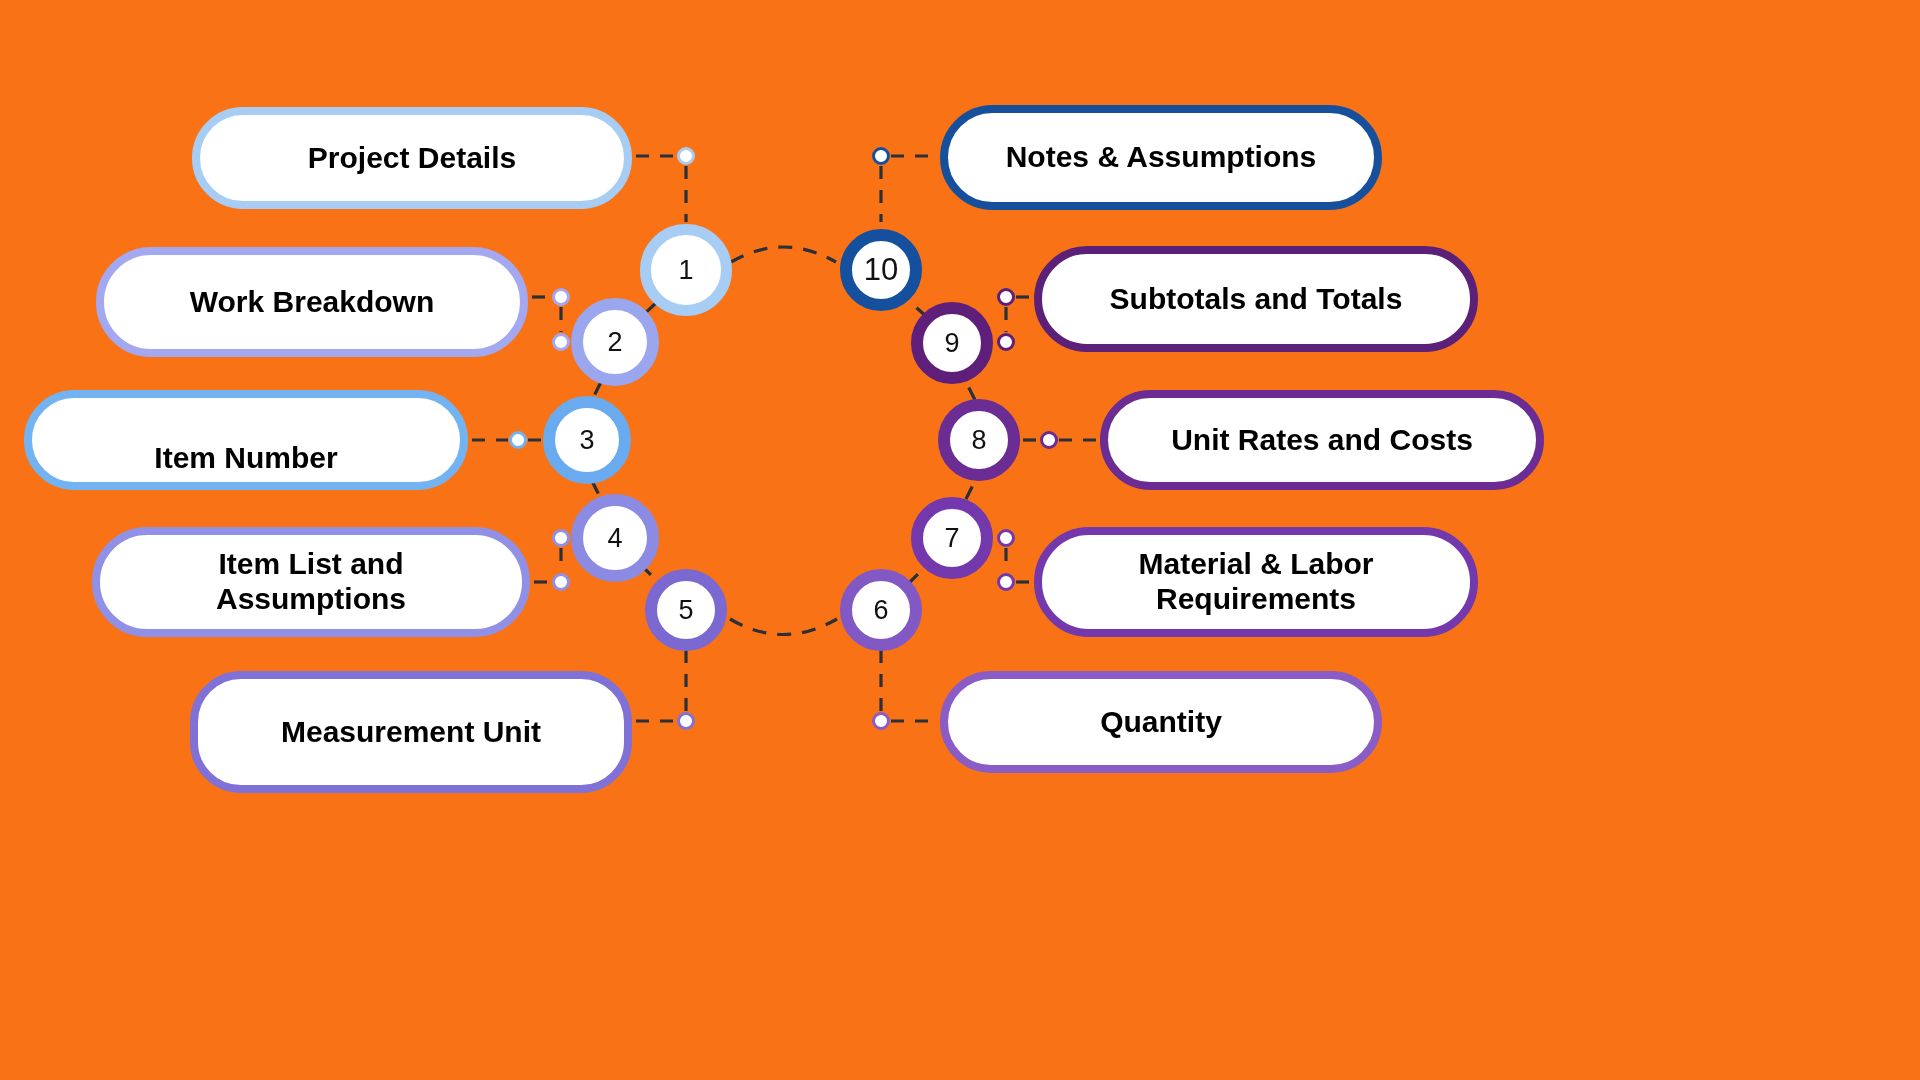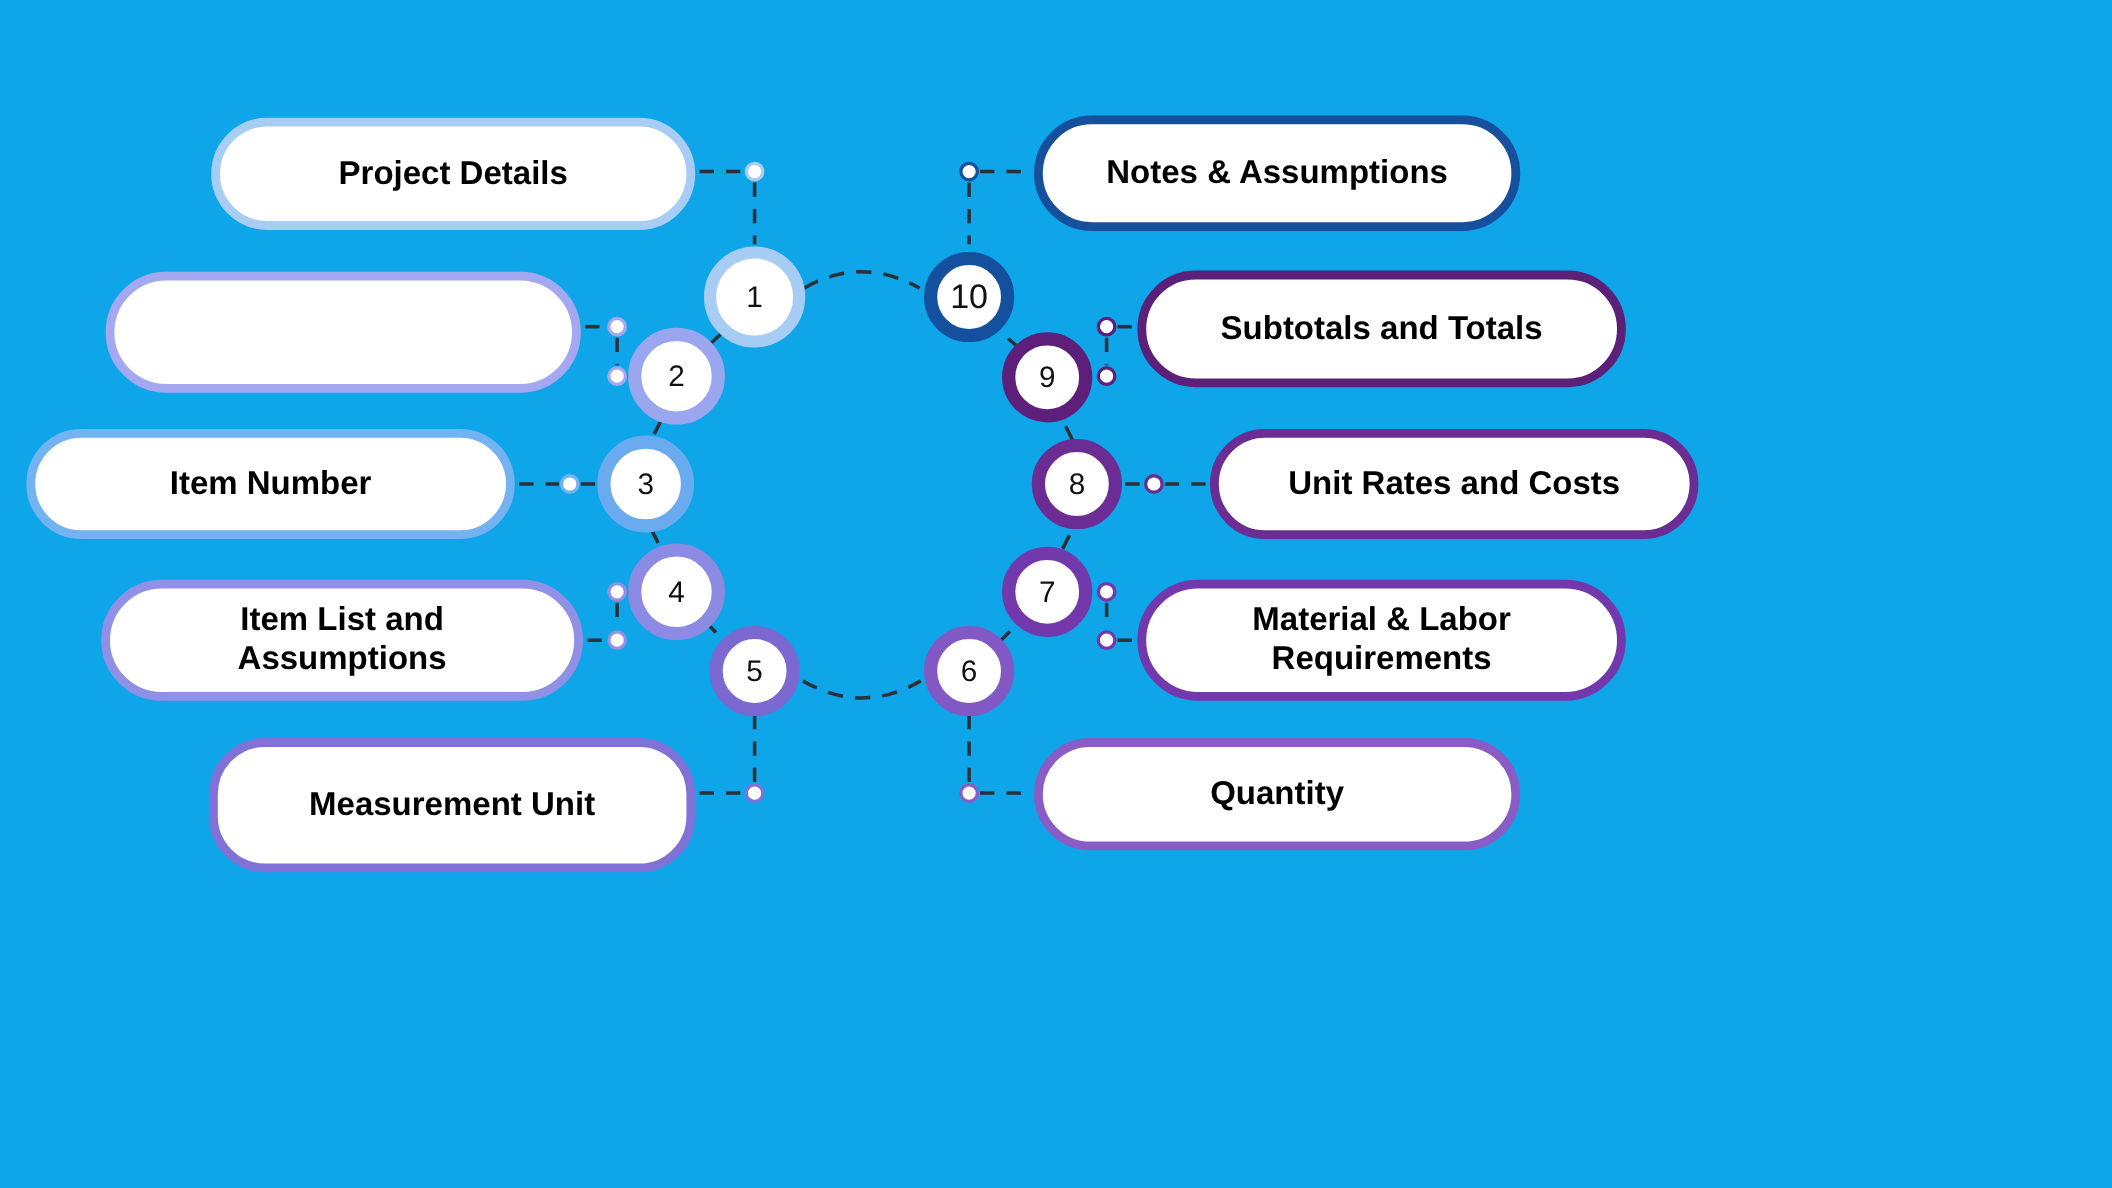--- a/index.html
+++ b/index.html
@@ -13,21 +13,21 @@
     overflow: hidden;
     font-family: "Liberation Sans", sans-serif;
     position: relative;
   }
   #stage {
     position: absolute;
     left: 0;
     top: 0;
     width: 1920px;
     height: 1080px;
-    background: #0ea5e9;
+    background: #f97316;
   }
   svg.wires {
     position: absolute;
     left: 0;
     top: 0;
     width: 1920px;
     height: 1080px;
     pointer-events: none;
   }
   .pill {
@@ -135,23 +135,24 @@
   </svg>
 
   <div id="boxes">
       <div class="pill" style="left: 192px; top: 107px; width: 440px; height: 102px; border-color: rgb(168, 205, 245); border-radius: 51px;">
         <div>
           <span>Project Details</span>
         </div>
       </div>
       <div class="pill" style="left: 96px; top: 247px; width: 432px; height: 110px; border-color: rgb(163, 168, 240); border-radius: 55px;">
         <div>
-        </div>
-      </div>
-      <div class="pill" style="left: 24px; top: 390px; width: 444px; height: 100px; border-color: rgb(116, 179, 242); border-radius: 50px;">
+          <span>Work Breakdown</span>
+        </div>
+      </div>
+      <div class="pill" style="left: 24px; top: 390px; width: 444px; height: 100px; border-color: rgb(116, 179, 242); border-radius: 50px; align-items: flex-end;">
         <div>
           <span>Item Number</span>
         </div>
       </div>
       <div class="pill" style="left: 92px; top: 527px; width: 438px; height: 110px; border-color: rgb(144, 144, 230); border-radius: 55px; text-align: center;">
         <div>
           <span>Item List and</span>
           <span>Assumptions</span>
         </div>
       </div>

